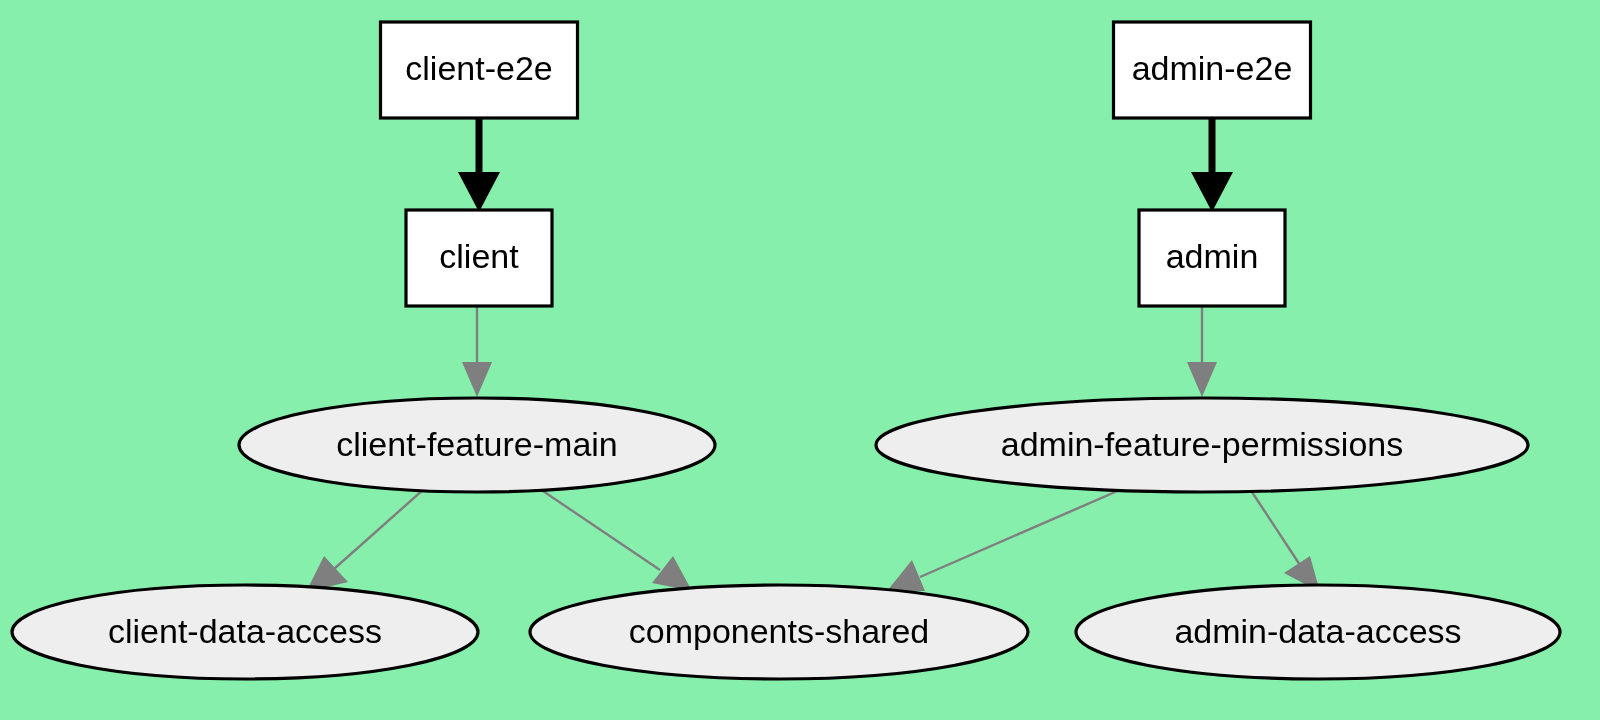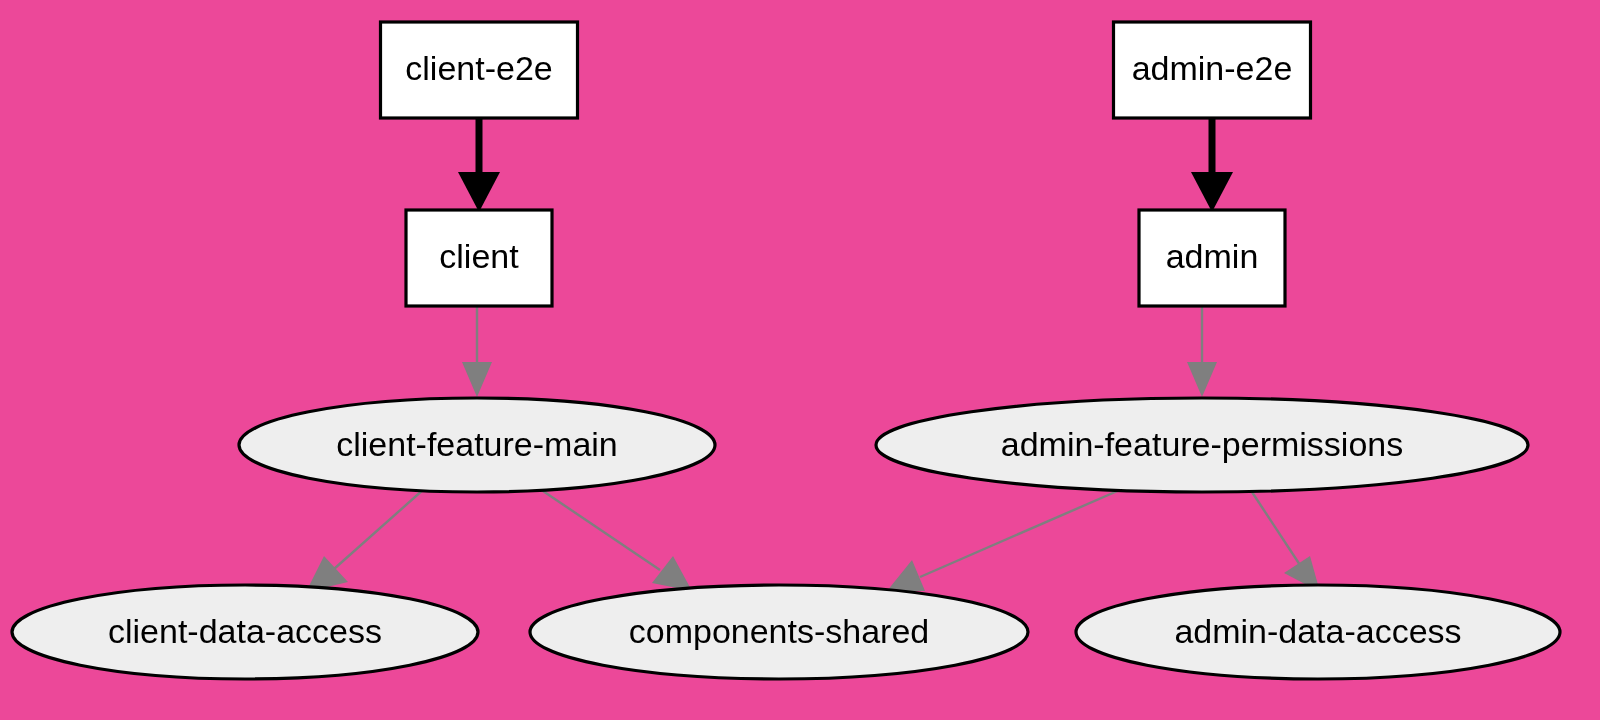--- a/index.html
+++ b/index.html
@@ -4,21 +4,21 @@
 <style>
   html, body {
     margin: 0;
     padding: 0;
     background: #ffffff;
   }
   #stage {
     position: relative;
     width: 1600px;
     height: 720px;
-    background: #ec4899;
+    background: #86efac;
     overflow: hidden;
     font-family: "Liberation Sans", sans-serif;
   }
   #graph-svg {
     position: absolute;
     left: 0;
     top: 0;
     width: 1600px;
     height: 720px;
   }

